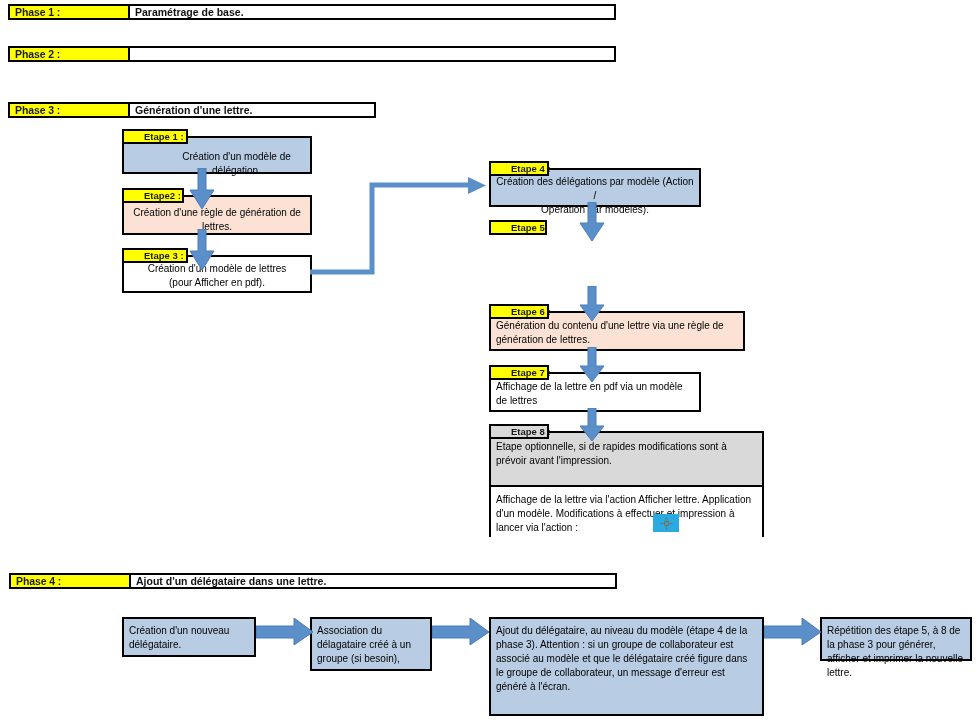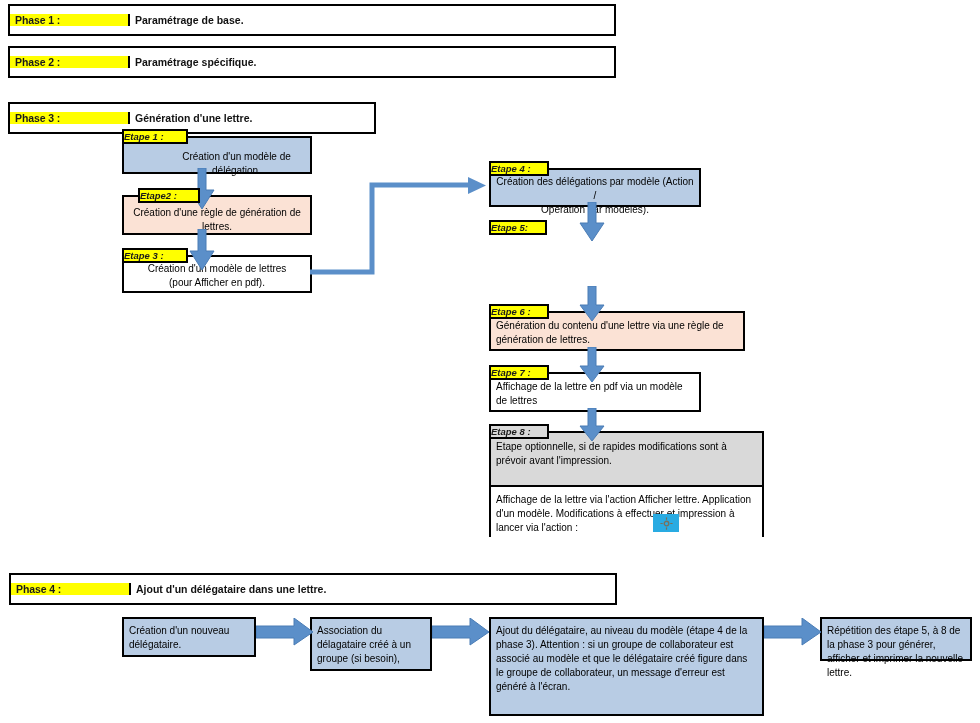--- a/index.html
+++ b/index.html
@@ -11,21 +11,21 @@
   .canvas{position:absolute;inset:0;}
 
   
   .phase-bar{
     position:absolute;
     border:2px solid #000;
     background:#ffffff;
     box-sizing:border-box;
     display:flex;
     align-items:center;
-    height:32px;
+    height:16px;
   }
   .phase-tag{
     background:#ffff00;
     width:120px;
     flex:0 0 120px;
     border-right:2px solid #000;
     box-sizing:border-box;
     display:flex;align-items:center;
     padding-left:5px;
     font-size:10.5px;
@@ -66,24 +66,23 @@
   .etape-tag{
     position:absolute;
     height:15px;
     background:#ffff00;
     border:2px solid #000;
     box-sizing:border-box;
     font-size:9.5px;
     font-weight:bold;
     color:#1a1a1a;
     display:flex;align-items:center;
-    padding-left:0;
+    padding-left:20px;
     z-index:6;
     white-space:nowrap;
-    font-style:italic;
   }
   .etape-tag.grey{background:#d9d9d9;}
 
   
   .arrow-down{
     position:absolute;
     z-index:5;
   }
   .arrow-right{
     position:absolute;
@@ -106,21 +105,20 @@
 
 <div class="canvas">
 
   <div class="phase-bar" style="left:8px;top:4px;width:608px;">
     <div class="phase-tag">Phase 1 :</div>
     <div class="phase-title">Paramétrage de base.</div>
   </div>
 
   <div class="phase-bar" style="left:8px;top:46px;width:608px;">
     <div class="phase-tag">Phase 2 :</div>
-    <div class="phase-title">Paramétrage spécifique.</div>
   </div>
 
   <div class="phase-bar" style="left:8px;top:102px;width:368px;">
     <div class="phase-tag">Phase 3 :</div>
     <div class="phase-title">Génération d'une lettre.</div>
   </div>
 
   <div class="step blue center" style="left:122px;top:136px;width:190px;height:38px;">
     <div class="body" style="padding-top:12px;padding-left:44px;">Création d'un modèle de délégation.</div>
   </div>
@@ -128,21 +126,21 @@
 
   <div class="arrow-down" style="left:189px;top:168px;width:26px;height:42px;">
     <svg width="26" height="42" viewBox="0 0 26 42">
       <polygon points="9,0 17,0 17,22 25,22 13,41 1,22 9,22" fill="#5b8fc9" stroke="#4a7cb5" stroke-width="1"></polygon>
     </svg>
   </div>
 
   <div class="step peach center" style="left:122px;top:195px;width:190px;height:40px;">
     <div class="body" style="padding-top:9px;">Création d'une règle de génération de lettres.</div>
   </div>
-  <div class="etape-tag" style="left:138px;top:188px;width:62px;">Etape2 :</div>
+  <div class="etape-tag" style="left:122px;top:188px;width:62px;">Etape2 :</div>
 
   <div class="arrow-down" style="left:189px;top:229px;width:26px;height:42px;">
     <svg width="26" height="42" viewBox="0 0 26 42">
       <polygon points="9,0 17,0 17,22 25,22 13,41 1,22 9,22" fill="#5b8fc9" stroke="#4a7cb5" stroke-width="1"></polygon>
     </svg>
   </div>
 
   <div class="step white center" style="left:122px;top:255px;width:190px;height:38px;">
     <div class="body" style="padding-top:5px;">
       <div>Création d'un modèle de lettres</div>

